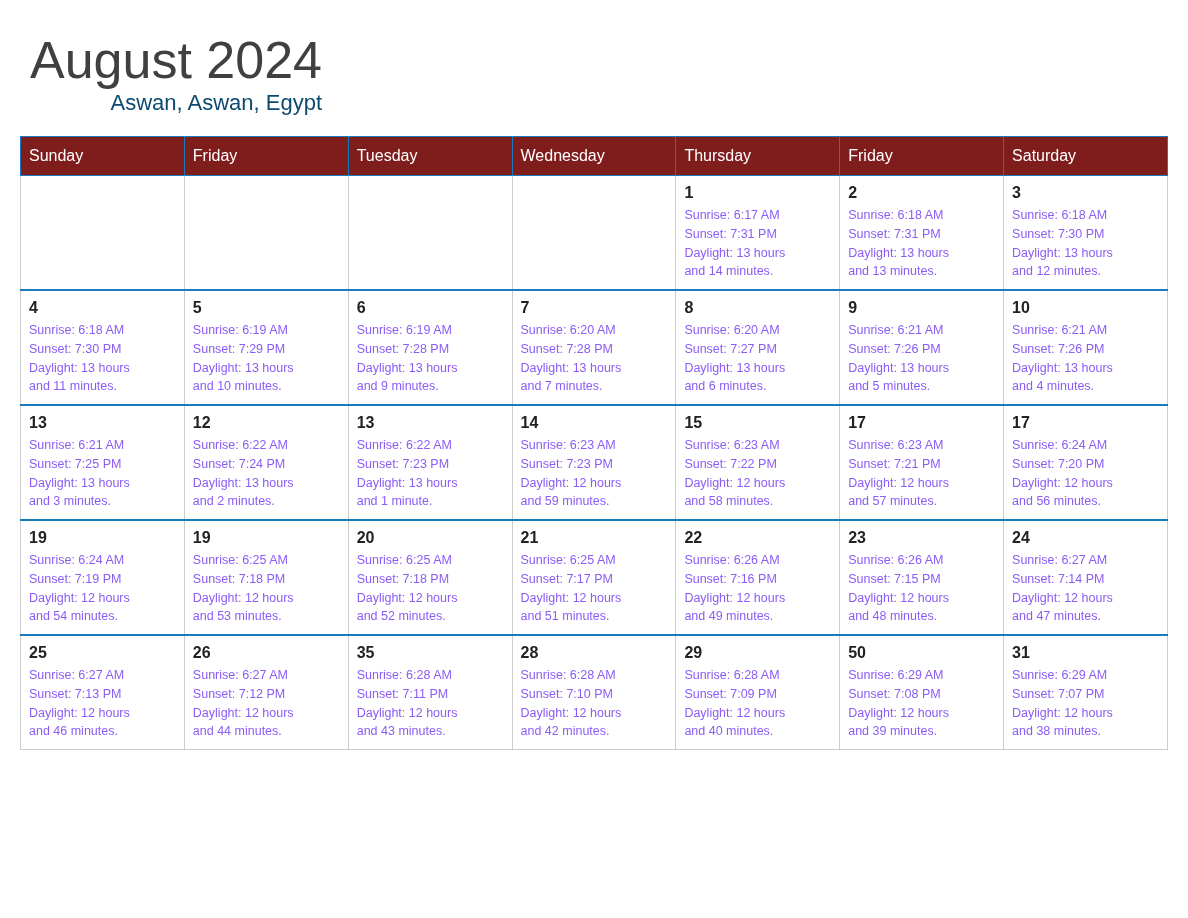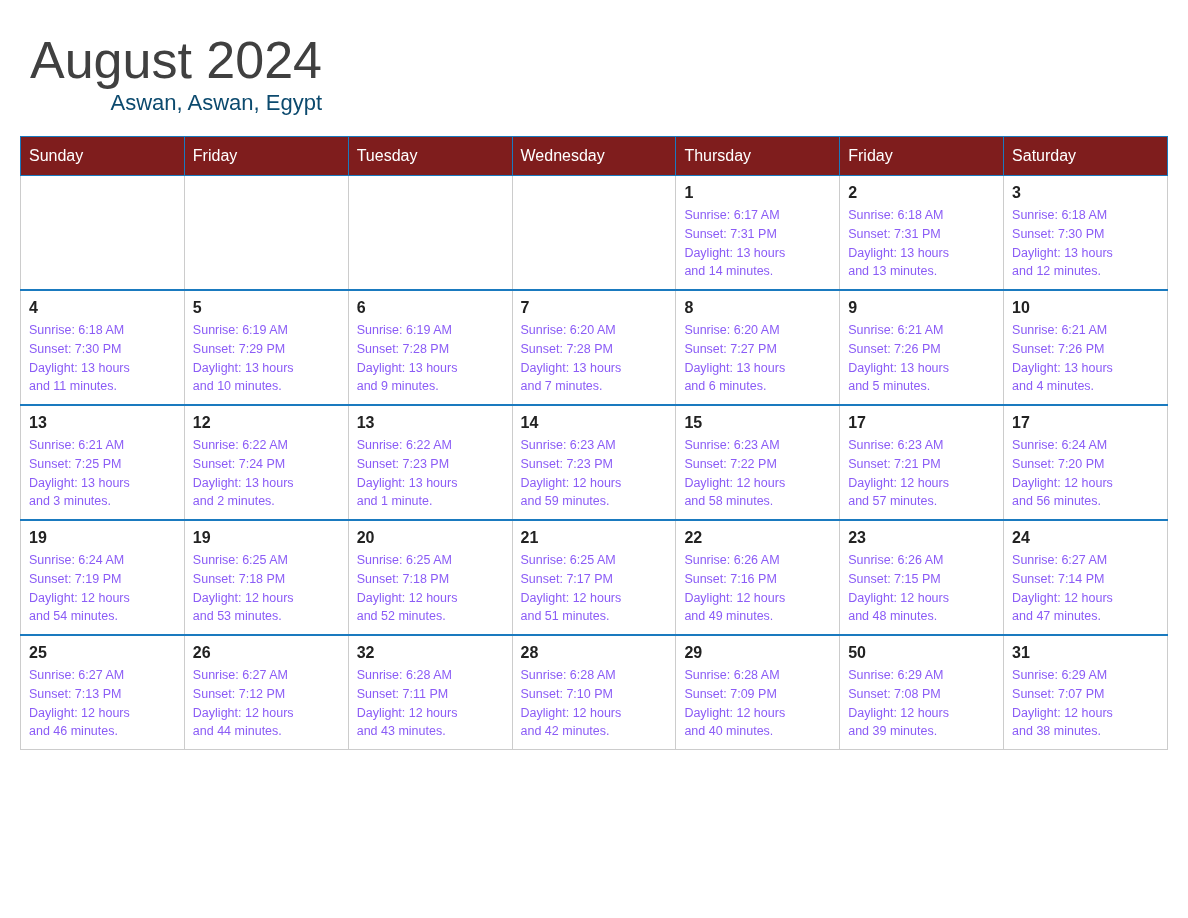--- a/index.html
+++ b/index.html
@@ -210,21 +210,21 @@
       <tr class="row-separator">
         <td>
           <span class="day-number">25</span>
           <div class="day-info">Sunrise: 6:27 AM<br>Sunset: 7:13 PM<br>Daylight: 12 hours<br>and 46 minutes.</div>
         </td>
         <td>
           <span class="day-number">26</span>
           <div class="day-info">Sunrise: 6:27 AM<br>Sunset: 7:12 PM<br>Daylight: 12 hours<br>and 44 minutes.</div>
         </td>
         <td>
-          <span class="day-number">32</span>
+          <span class="day-number">35</span>
           <div class="day-info">Sunrise: 6:28 AM<br>Sunset: 7:11 PM<br>Daylight: 12 hours<br>and 43 minutes.</div>
         </td>
         <td>
           <span class="day-number">28</span>
           <div class="day-info">Sunrise: 6:28 AM<br>Sunset: 7:10 PM<br>Daylight: 12 hours<br>and 42 minutes.</div>
         </td>
         <td>
           <span class="day-number">29</span>
           <div class="day-info">Sunrise: 6:28 AM<br>Sunset: 7:09 PM<br>Daylight: 12 hours<br>and 40 minutes.</div>
         </td>

